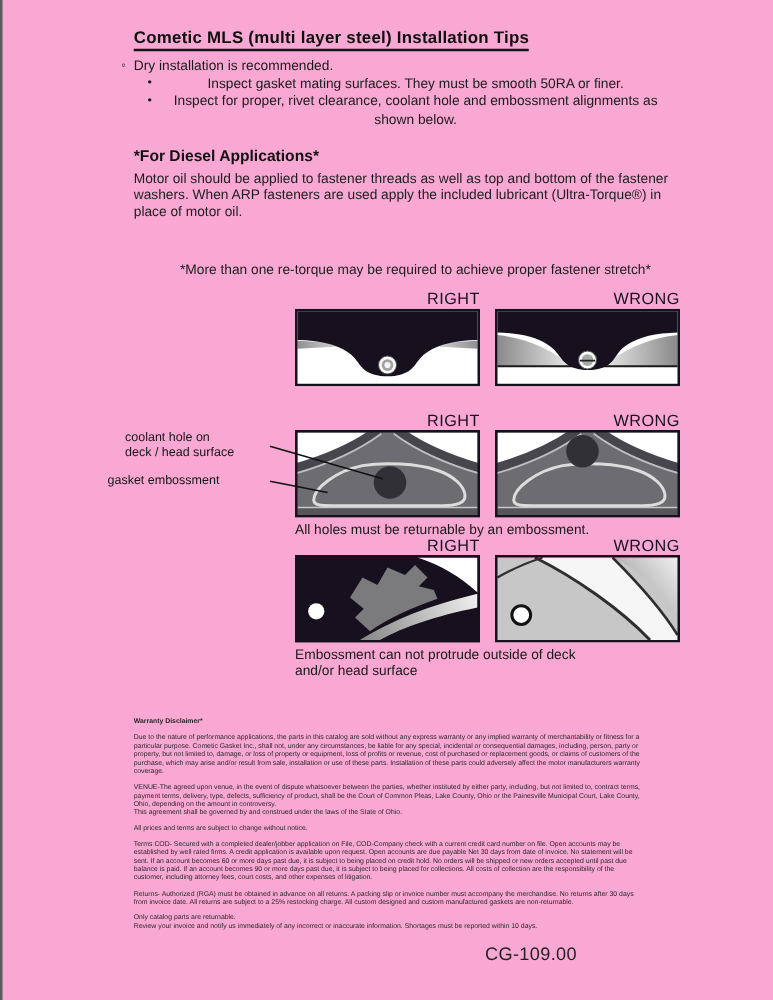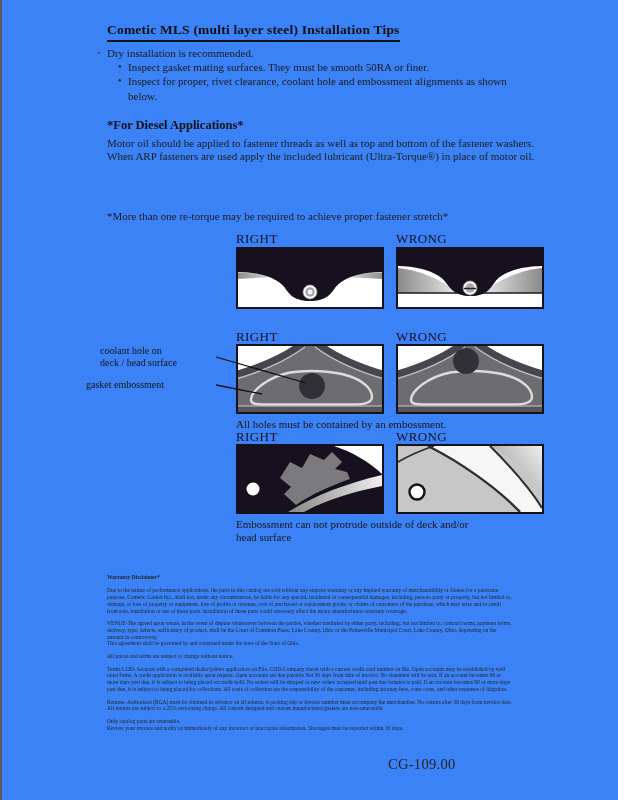--- a/index.html
+++ b/index.html
@@ -1,36 +1,36 @@
 <!DOCTYPE html>
 <html><head>
 <meta charset="utf-8">
 <style>
   html,body{margin:0;padding:0;background:#ffffff;}
   .page{
-    position:relative;width:618px;height:800px;background:#3b82f6;overflow:hidden;
-    font-family:Liberation Serif, serif;color:#1a1a1a;
+    position:relative;width:618px;height:800px;background:#f9a8d4;overflow:hidden;
+    font-family:Liberation Sans, sans-serif;color:#1a1a1a;
   }
   .edge-line{position:absolute;left:0;top:0;width:2px;height:800px;background:#5a5a5a;}
   .doc-title{
     position:absolute;left:107px;top:22px;font-size:13.5px;font-weight:bold;
     letter-spacing:.2px;border-bottom:2px solid #141414;padding-bottom:2px;color:#101010;
   }
   .bullets{position:absolute;left:97px;top:46px;width:440px;font-size:11px;line-height:14.2px;}
   .bullet1{position:relative;padding-left:10px;}
   .bullet1::before{content:"\25E6";position:absolute;left:0;top:0;font-size:10px;}
-  .bullet2{position:relative;padding-left:10px;margin-left:21px;}
+  .bullet2{position:relative;padding-left:10px;margin-left:21px;text-align:center;}
   .bullet2::before{content:"\2022";position:absolute;left:0;top:0;font-size:10px;}
   .diesel-heading{position:absolute;left:107px;top:118px;font-size:12.5px;font-weight:bold;color:#111;text-align:center;}
   .para{position:absolute;left:107px;width:434px;font-size:11px;line-height:13.3px;color:#1c1c1c;}
   .p1{top:137px;}
   .p2{top:173px;}
-  .note{top:210px;}
+  .note{top:210px;margin-left:37px;}
   .fig-head{position:absolute;left:236px;width:308px;display:flex;}
-  .fig-head span{width:148px;text-align:left;font-size:13px;letter-spacing:.4px;color:#17101e;}
+  .fig-head span{width:148px;text-align:right;font-size:13px;letter-spacing:.4px;color:#17101e;}
   .fig-head span + span{margin-left:12px;}
   .fig-row{position:absolute;left:236px;width:308px;display:flex;}
   .fig-row svg{display:block;}
   .fig-row svg + svg{margin-left:12px;}
   .fig-caption{position:absolute;left:236px;font-size:11px;line-height:12.5px;color:#181818;}
   .callout{position:absolute;width:115px;text-align:left;font-size:10px;line-height:11.5px;color:#161616;}
   .callout-co{left:100px;top:345px;}
   .callout-ge{left:86px;top:379px;}
   .pointer-svg{position:absolute;left:100px;top:344px;pointer-events:none;z-index:5;}
   .legal{
@@ -146,21 +146,21 @@
       <path d="M82,0 C100,13.5 124,23.5 148,30.5" fill="none" stroke="#46464c" stroke-width="7"></path>
       <path d="M0,35 C26,27.5 50,17 69,3" fill="none" stroke="#bfbfbf" stroke-width="1.4"></path>
       <path d="M79,3 C98,17 122,27.5 148,35" fill="none" stroke="#bfbfbf" stroke-width="1.4"></path>
       <path d="M15,56 C15,47 32,33 54,28.5 C72,25.5 98,27 113,32 C127,36.5 136,45 136,53 C136,58.5 129,60.5 118,60.5 L30,60.5 C20,60.5 15,60 15,56 Z" fill="none" stroke="#dcdcdc" stroke-width="2.4"></path>
       <circle cx="70" cy="17" r="13" fill="#303036"></circle>
       <rect x="2" y="62" width="144" height="6" fill="#55555a"></rect>
       <line x1="2" y1="62" x2="146" y2="62" stroke="#c8c8c8" stroke-width="1.2"></line>
       <rect x="1" y="1" width="146" height="68" fill="none" stroke="#17101e" stroke-width="2"></rect>
     </svg>
   </div>
-  <div class="fig-caption" style="top:418px;width:300px;">All holes must be contained by an embossment.</div>
+  <div class="fig-caption" style="top:418px;width:300px;">All holes must be returnable by an embossment.</div>
 
   <div class="fig-head" style="top:429px;">
     <span>RIGHT</span>
     <span>WRONG</span>
   </div>
   <div class="fig-row" style="top:444px;">
     <svg width="148" height="70" viewBox="0 0 148 70">
       <defs>
         <linearGradient id="g3" gradientUnits="userSpaceOnUse" x1="55" y1="62" x2="146" y2="32">
           <stop offset="0" stop-color="#8b8b8b"></stop>

